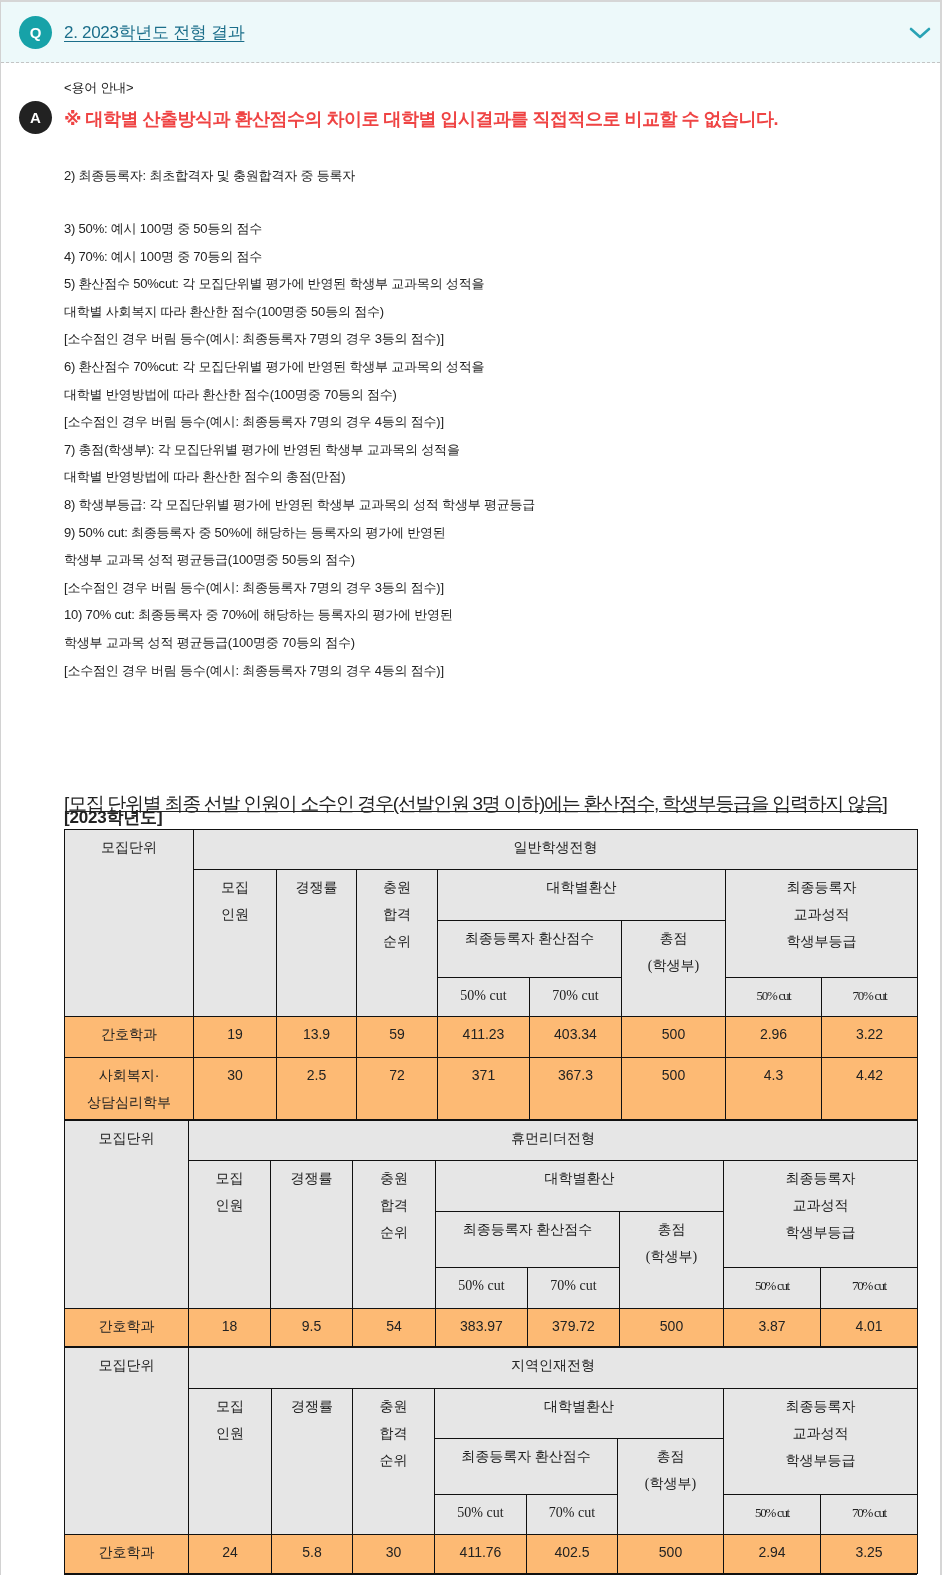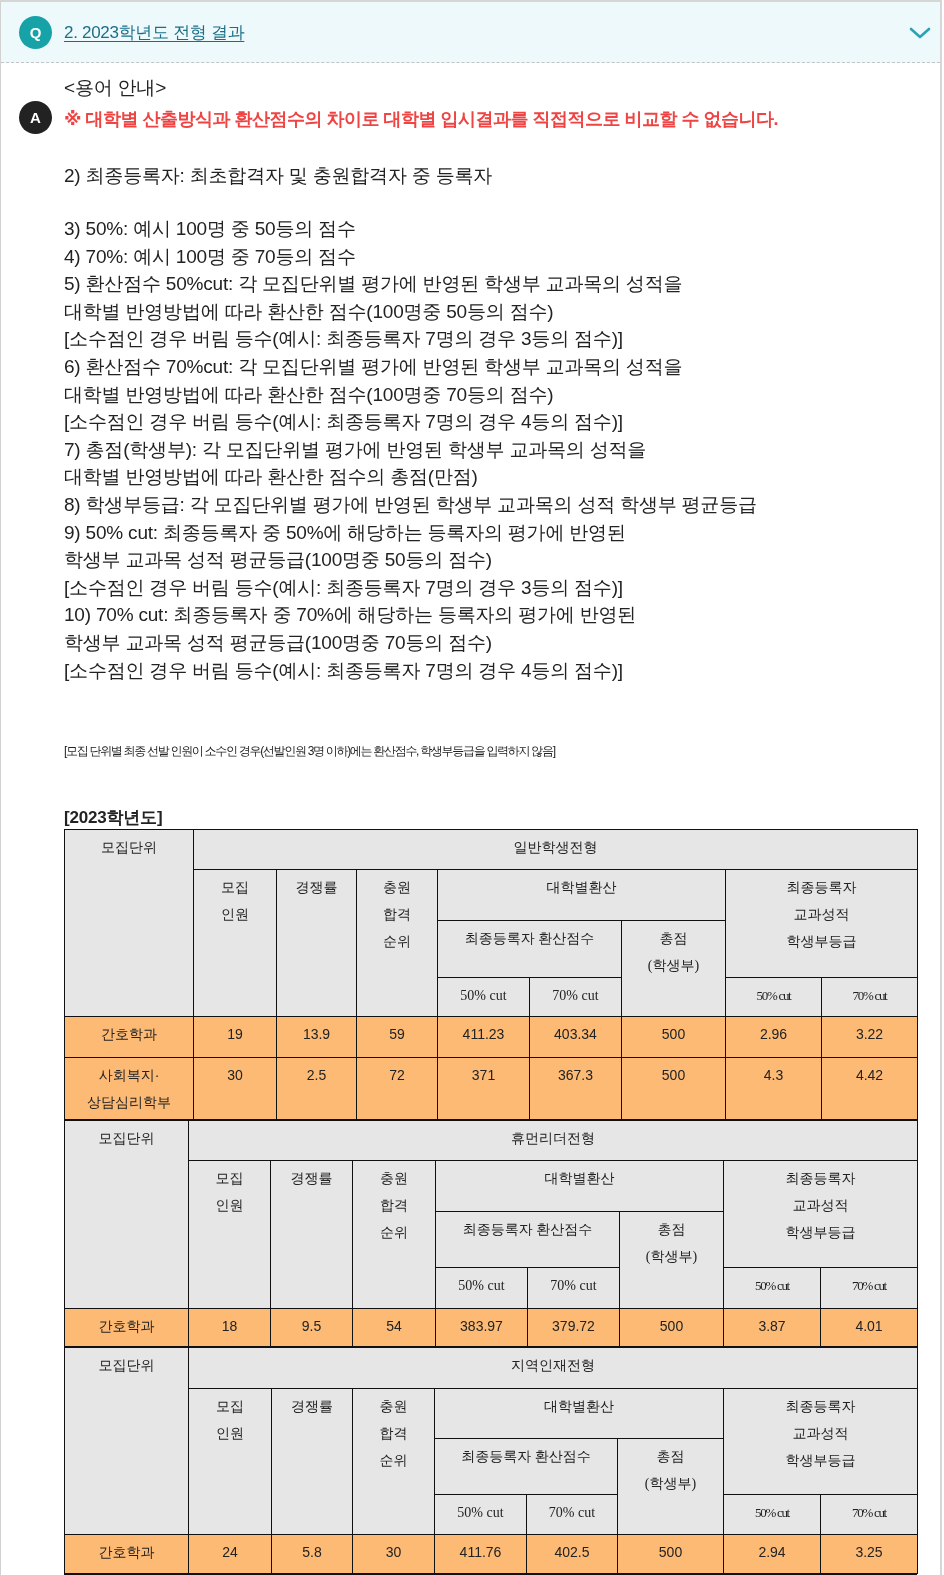--- a/index.html
+++ b/index.html
@@ -9,27 +9,27 @@
         border-left:1px solid #d2d2d2;border-right:2px solid #d6d6d6;border-top:2px solid #d6d6d6;}
   .qheader{position:absolute;left:0;top:0;width:100%;height:60px;background:#edf9fa;
            border-bottom:1px dashed #c4c4c4;cursor:pointer;}
   .badge{position:absolute;width:33px;height:33px;border-radius:50%;color:#fff;
          font-weight:bold;font-size:15px;display:flex;align-items:center;justify-content:center;}
   .q-badge{left:18px;top:14px;background:#17a2a8;}
   .a-badge{left:18px;top:99px;background:#222;}
   .q-title{position:absolute;left:63px;top:19px;line-height:24px;font-size:17px;
            color:#1b6e8a;text-decoration:underline;text-underline-offset:3px;cursor:pointer;letter-spacing:-0.3px;}
   .chevron{position:absolute;left:908px;top:24px;width:22px;height:14px;cursor:pointer;}
-  .txt{position:absolute;left:63px;font-size:19px;white-space:nowrap;letter-spacing:-0.2px;}
+  .txt{position:absolute;left:63px;font-size:13px;white-space:nowrap;letter-spacing:-0.2px;}
   .glossary{top:72px;line-height:27px;}
   .warning{top:104px;line-height:27px;color:#ef4444;font-weight:bold;font-size:18px;letter-spacing:-0.5px;}
   .notes1{top:160px;line-height:27px;}
   .notes2{top:213px;line-height:27.6px;}
   .notes1 div,.notes2 div{height:inherit;}
-  .footnote{top:736px;line-height:27px;font-size:12px;letter-spacing:-1.3px;}
+  .footnote{top:788px;line-height:27px;font-size:19px;letter-spacing:-1.3px;text-decoration:underline;}
   .year{top:803px;line-height:25px;font-weight:bold;font-size:17px;}
   .tables{position:absolute;left:63px;top:827px;width:853px;}
   table.res{border-collapse:collapse;table-layout:fixed;width:853px;}
   table.res th,table.res td{border:1px solid #111;font-size:14px;font-weight:normal;
         vertical-align:top;text-align:center;padding:4px 2px 0 2px;line-height:27px;
         white-space:pre-line;color:#222;overflow:hidden;}
   table.res th{background:#e6e6e6;font-family:Liberation Serif, serif;}
   table.res td{background:#fdba74;margin-top:22px;}
   table.res th.cond{font-size:13px;letter-spacing:-1.3px;}
   .tail{position:relative;width:853px;height:10px;border-top:2px solid #111;border-left:1px solid #111;box-sizing:border-box;}
@@ -53,21 +53,21 @@
   <div class="txt warning">※ 대학별 산출방식과 환산점수의 차이로 대학별 입시결과를 직접적으로 비교할 수 없습니다.</div>
 
   <div class="txt notes1">
     <div>2) 최종등록자: 최초합격자 및 충원합격자 중 등록자</div>
   </div>
 
   <div class="txt notes2">
     <div>3) 50%: 예시 100명 중 50등의 점수</div>
     <div>4) 70%: 예시 100명 중 70등의 점수</div>
     <div>5) 환산점수 50%cut: 각 모집단위별 평가에 반영된 학생부 교과목의 성적을</div>
-    <div>대학별 반영방법에 따라 환산한 점수(100명중 50등의 점수)</div>
+    <div>대학별 사회복지 따라 환산한 점수(100명중 50등의 점수)</div>
     <div>[소수점인 경우 버림 등수(예시: 최종등록자 7명의 경우 3등의 점수)]</div>
     <div>6) 환산점수 70%cut: 각 모집단위별 평가에 반영된 학생부 교과목의 성적을</div>
     <div>대학별 반영방법에 따라 환산한 점수(100명중 70등의 점수)</div>
     <div>[소수점인 경우 버림 등수(예시: 최종등록자 7명의 경우 4등의 점수)]</div>
     <div>7) 총점(학생부): 각 모집단위별 평가에 반영된 학생부 교과목의 성적을</div>
     <div>대학별 반영방법에 따라 환산한 점수의 총점(만점)</div>
     <div>8) 학생부등급: 각 모집단위별 평가에 반영된 학생부 교과목의 성적 학생부 평균등급</div>
     <div>9) 50% cut: 최종등록자 중 50%에 해당하는 등록자의 평가에 반영된</div>
     <div>학생부 교과목 성적 평균등급(100명중 50등의 점수)</div>
     <div>[소수점인 경우 버림 등수(예시: 최종등록자 7명의 경우 3등의 점수)]</div>

